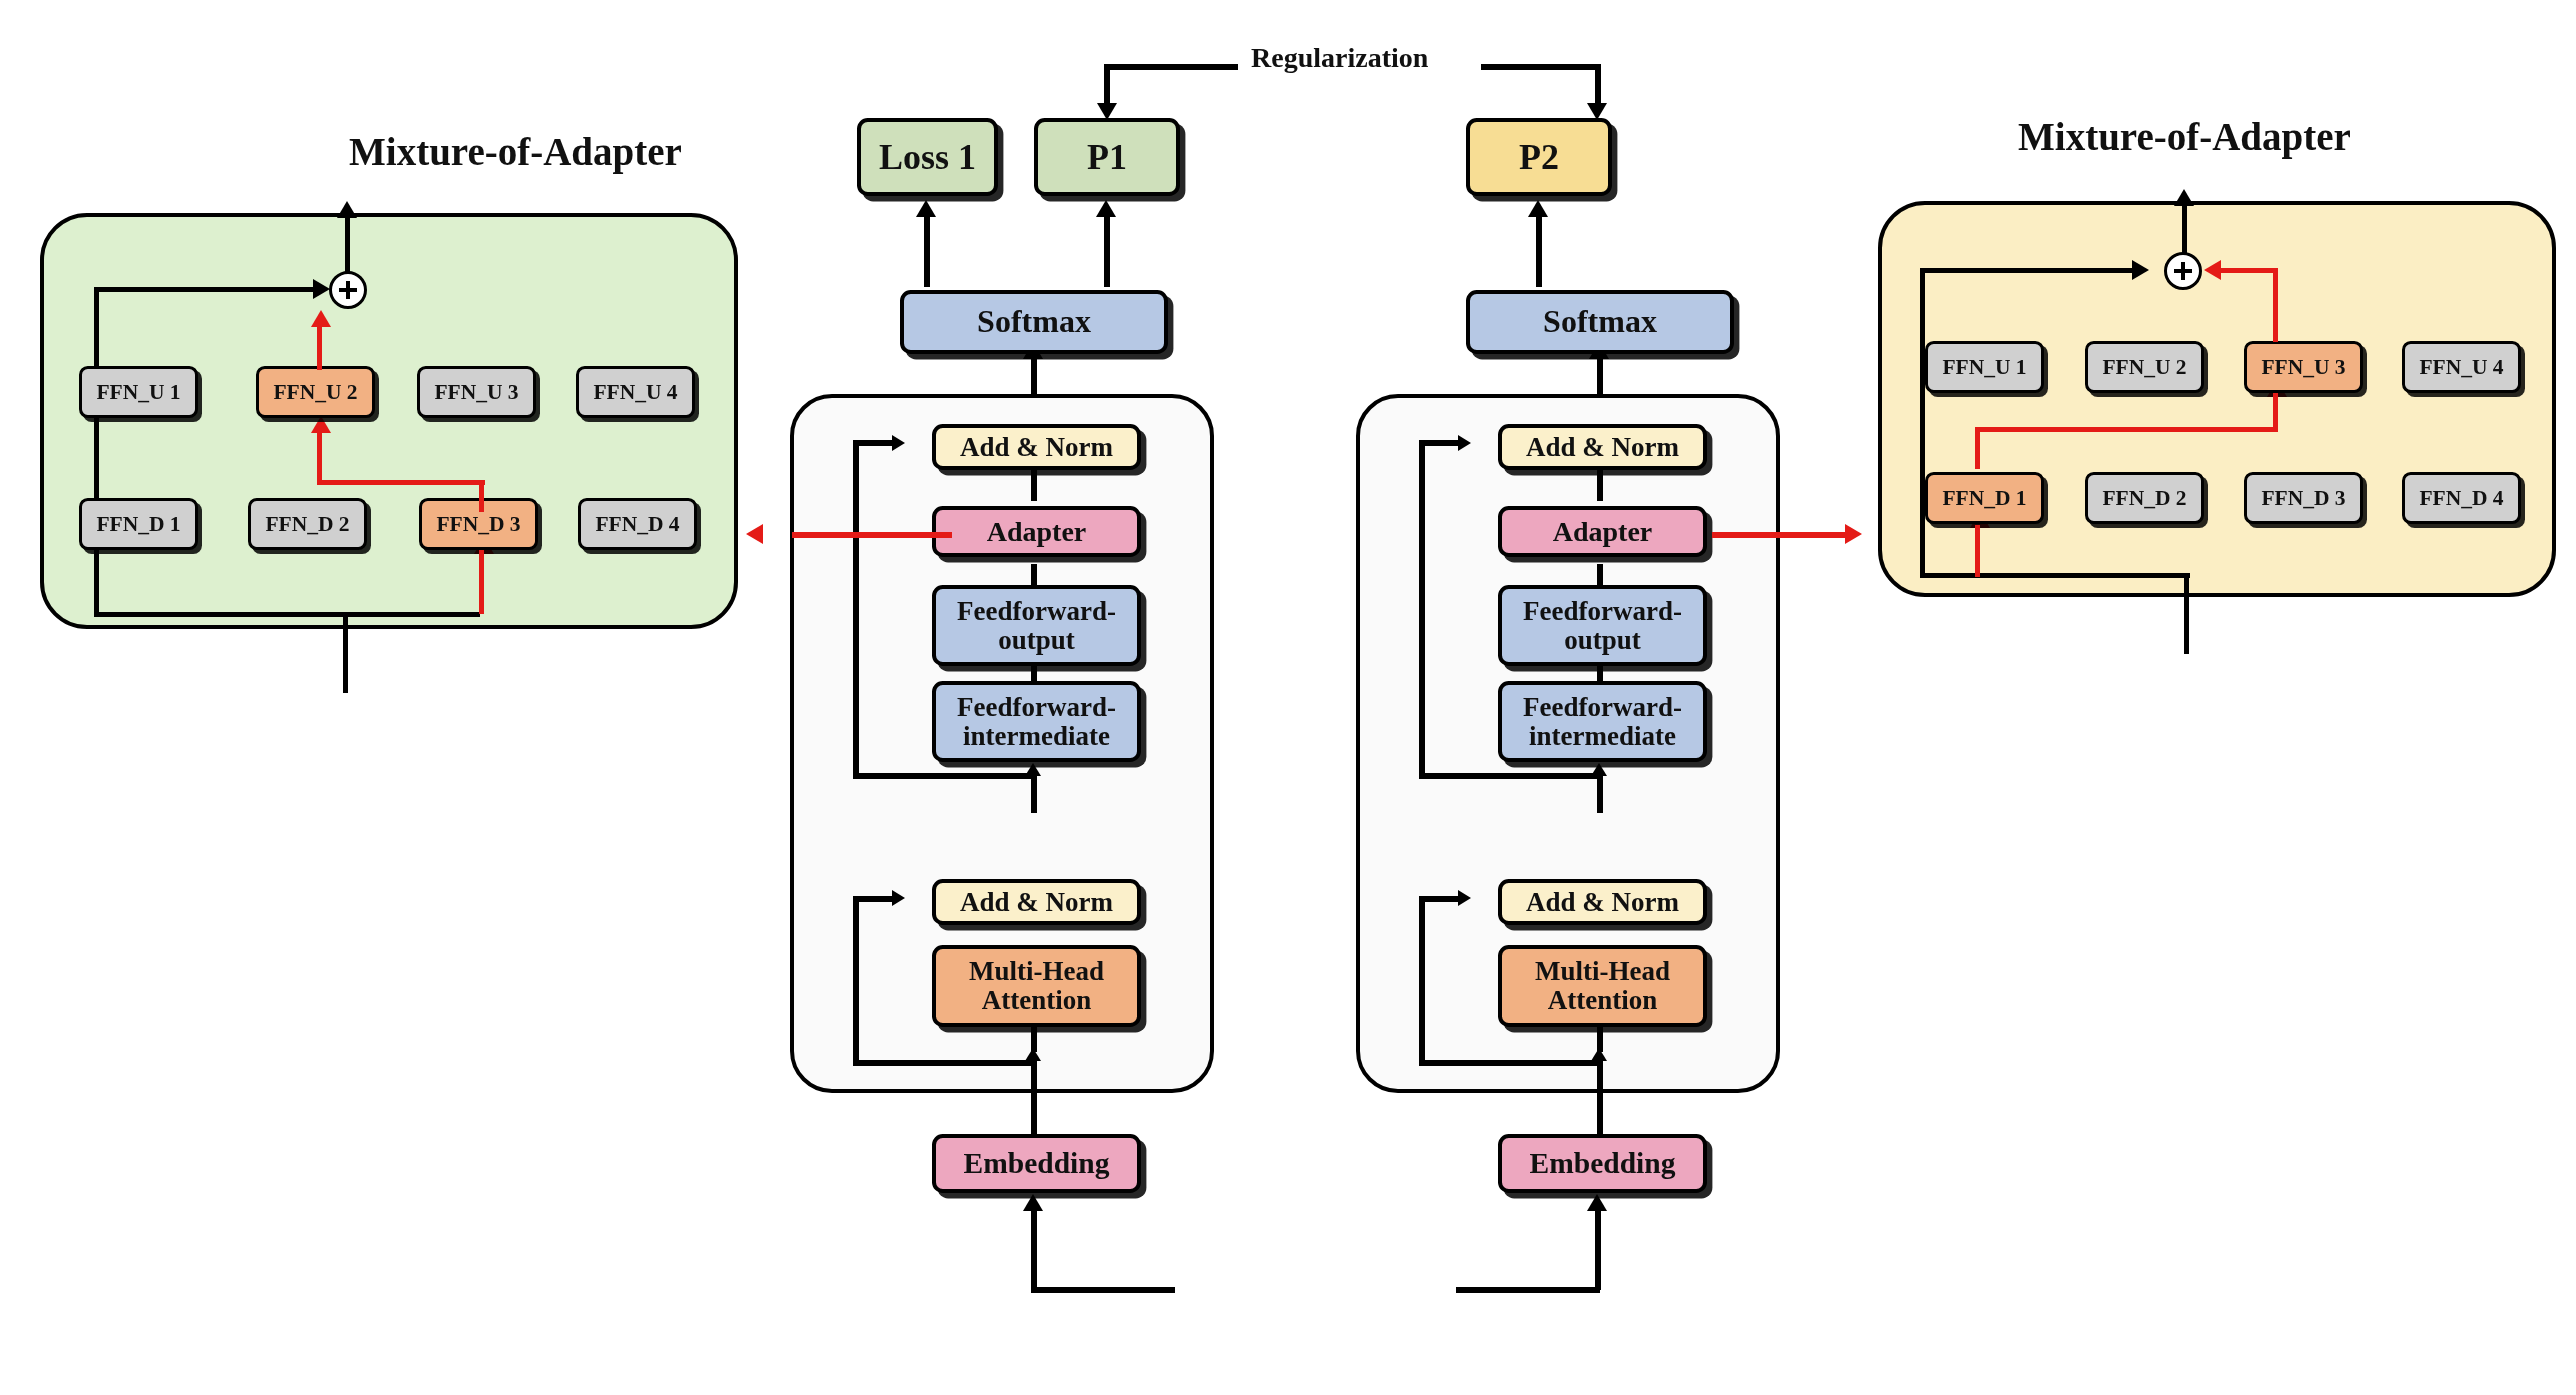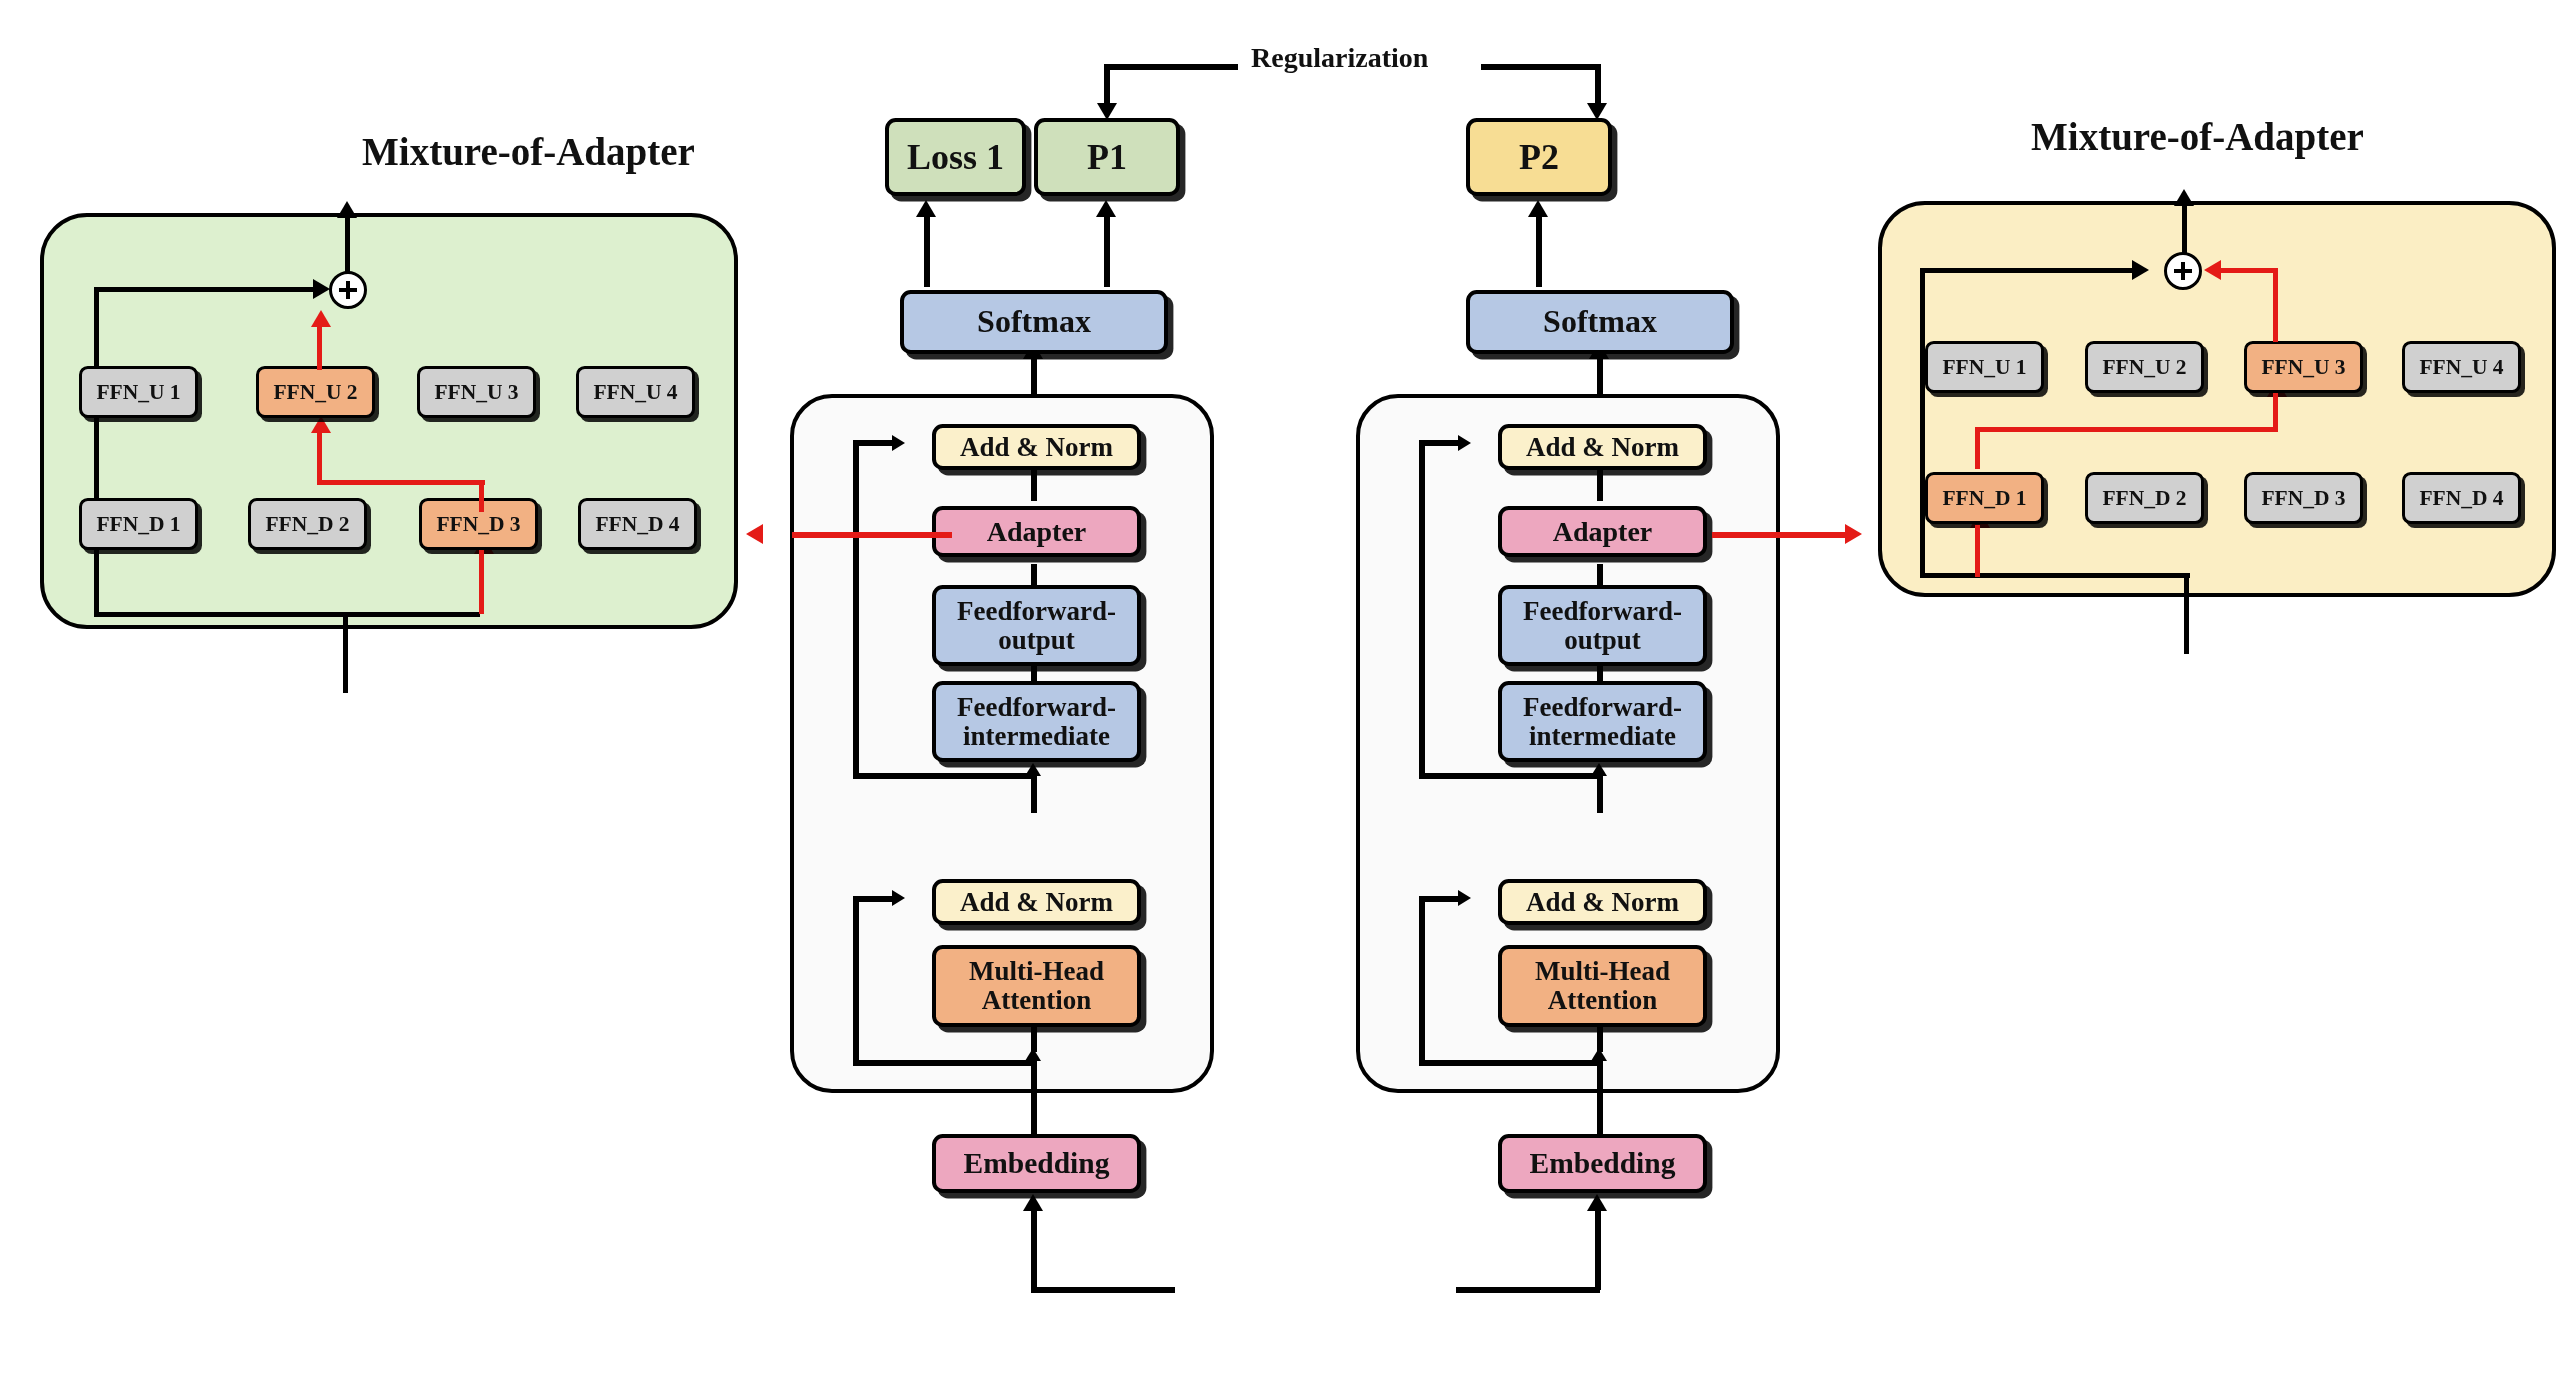--- a/index.html
+++ b/index.html
@@ -20,21 +20,21 @@
   .node.small{border-width:3.4px;border-radius:8.7px;box-shadow:4px 4px 0 rgba(0,0,0,0.85);}
 
   
   .panel{
     position:absolute;box-sizing:border-box;
     border:4.7px solid #000;border-radius:47px;
     z-index:2;
   }
   .panel-title{
     position:absolute;font-weight:bold;color:#111;
-    white-space:nowrap;z-index:7;margin-left:13px;
+    white-space:nowrap;z-index:7;
   }
 
   
   .tcontainer{
     position:absolute;box-sizing:border-box;
     background:#fafafa;
     border:4.7px solid #000;border-radius:42px;
     z-index:3;
   }
 
@@ -122,21 +122,21 @@
     <span>FFN_D 3</span>
   </div>
   <div class="node small" style="left:578px;top:498px;width:119px;height:52px;font-size:21.5px;background:#d0d0d0;">
     <span>FFN_D 4</span>
   </div>
 
   <div class="ln red" style="left:792px;top:532px;width:107px;height:6px;"></div>
   <div class="ln red" style="left:835px;top:532px;width:117px;height:6px;"></div>
   <div class="arrow al rd" style="left:746px;top:524px;"></div>
 
-  <div class="node" style="left:857px;top:118px;width:141px;height:78px;font-size:36px;background:#cfe0bb;margin-left:28px;">
+  <div class="node" style="left:857px;top:118px;width:141px;height:78px;font-size:36px;background:#cfe0bb;">
     <span>Loss 1</span>
   </div>
 
   <div class="node" style="left:1034px;top:118px;width:146px;height:78px;font-size:36px;background:#cfe0bb;">
     <span>P1</span>
   </div>
 
   <div class="node" style="left:1466px;top:118px;width:146px;height:78px;font-size:36px;background:#f7dd94;">
     <span>P2</span>
   </div>

